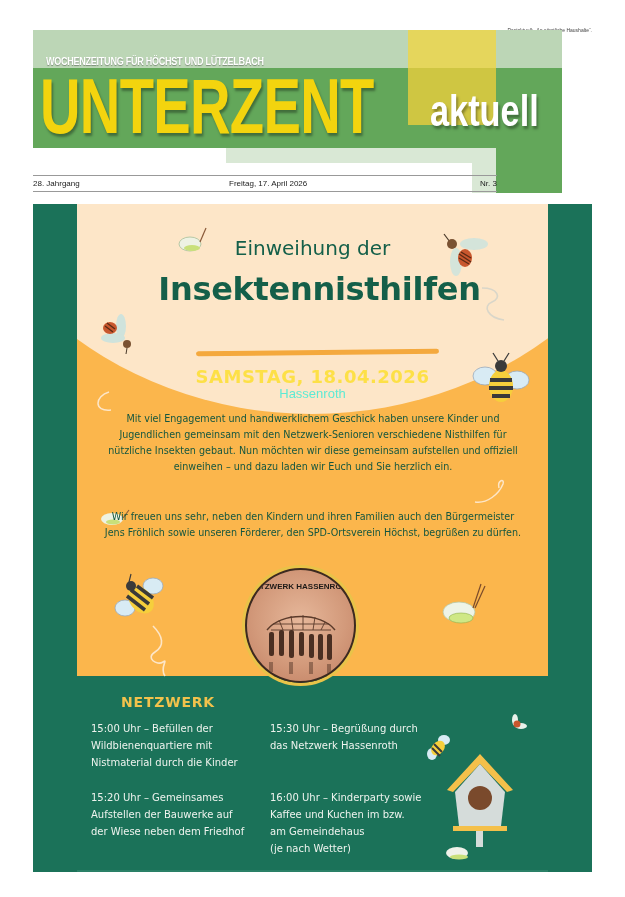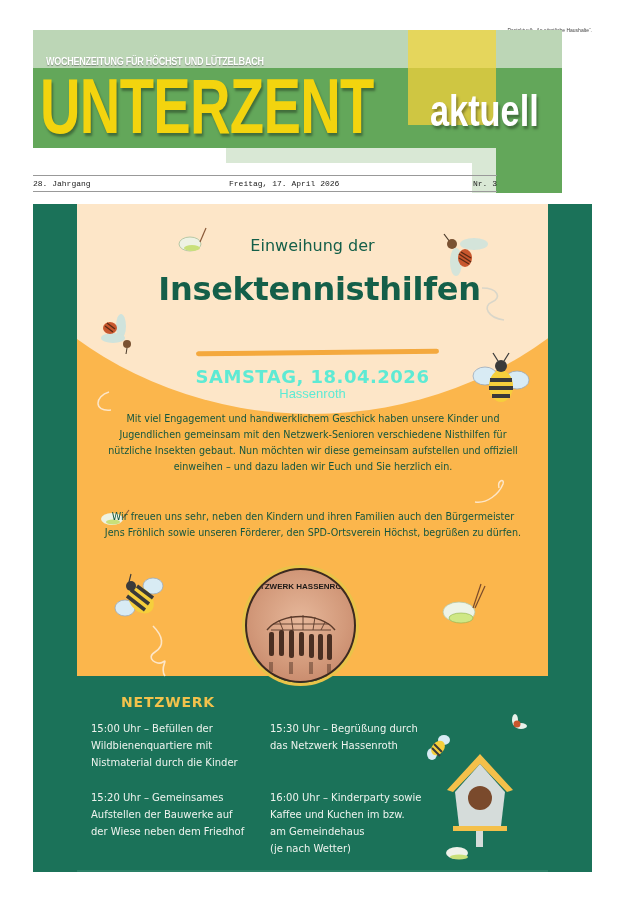--- a/index.html
+++ b/index.html
@@ -14,38 +14,38 @@
   .mh-green-band { position:absolute; left:33px; top:68px; width:529px; height:80px; background:#63a75a; }
   .mh-yellow-block { position:absolute; left:408px; top:68px; width:88px; height:57px; background:#cfc642; }
   .mh-green-right { position:absolute; left:496px; top:68px; width:66px; height:125px; background:#63a75a; }
   .mh-lightgreen-bottom { position:absolute; left:226px; top:148px; width:270px; height:15px; background:#d9e8d5; }
   .mh-pale-right { position:absolute; left:472px; top:148px; width:24px; height:45px; background:#d9e8d5; }
 
   .mh-tagline { position:absolute; left:46px; top:55px; font-family:"Liberation Sans", sans-serif; font-weight:bold; font-size:10.5px; color:#ffffff; letter-spacing:-0.3px; transform:scaleX(0.86); transform-origin:left; text-shadow:0 1px 1px rgba(0,0,0,0.35); white-space:nowrap; }
   .mh-title { position:absolute; left:40px; top:66px; font-family:"Liberation Sans", sans-serif; font-weight:bold; font-size:78px; line-height:80px; color:#f3d40e; letter-spacing:-1px; transform:scaleX(0.72); transform-origin:left top; text-shadow:2px 3px 3px rgba(0,0,0,0.35); white-space:nowrap; }
   .mh-sub { position:absolute; left:430px; top:87px; font-family:"Liberation Sans", sans-serif; font-weight:bold; font-size:44px; line-height:48px; color:#ffffff; transform:scaleX(0.78); transform-origin:left top; text-shadow:2px 3px 3px rgba(0,0,0,0.35); white-space:nowrap; }
 
-  .issue-bar { position:absolute; left:33px; top:175px; width:464px; height:17px; border-top:1px solid #999; border-bottom:1px solid #999; font-family:Liberation Mono, monospace; font-size:8px; color:#222; }
+  .issue-bar { position:absolute; left:33px; top:175px; width:464px; height:17px; border-top:1px solid #999; border-bottom:1px solid #999; font-family:Liberation Sans, sans-serif; font-size:8px; color:#222; }
   .issue-bar span { position:absolute; top:3px; }
   .ib-left { left:0; }
   .ib-center { left:196px; }
   .ib-right { right:0; }
 
   
   .poster { position:absolute; left:33px; top:204px; width:559px; height:668px; background:#1b7259; overflow:hidden; }
   .poster-inner { position:absolute; left:44px; top:0; width:471px; height:472px; background:#fbb64c; overflow:hidden; }
   .cream-arc { position:absolute; left:-140px; top:-470px; width:750px; height:680px; border-radius:50%; background:#fde6c8; }
   .poster-green-bottom { position:absolute; left:0; top:472px; width:559px; height:196px; background:#1b7259; }
   .poster-bottom-line { position:absolute; left:44px; top:666px; width:471px; height:2px; background:#2a8067; }
 
-  .p-headline-1 { position:absolute; left:0; width:559px; top:32px; text-align:center; font-family:"DejaVu Sans", sans-serif; font-size:16px; color:#145f49; }
+  .p-headline-1 { position:absolute; left:0; width:559px; top:32px; text-align:center; font-family:"DejaVu Sans", sans-serif; font-size:20px; color:#145f49; }
   .p-headline-2 { position:absolute; left:7px; width:559px; top:66px; text-align:center; font-family:"DejaVu Sans", sans-serif; font-weight:bold; font-size:32px; color:#145f49; letter-spacing:-0.3px; }
   .p-headline-3 { position:absolute; left:0; width:559px; top:109px; text-align:center; font-family:"DejaVu Sans", sans-serif; font-size:22px; color:#145f49; }
   .p-underline { position:absolute; left:163px; top:146px; width:243px; height:5px; background:#f4a93e; border-radius:3px; transform:rotate(-0.6deg); }
-  .p-date { position:absolute; left:0; width:559px; top:162px; text-align:center; font-family:"DejaVu Sans", sans-serif; font-weight:bold; font-size:18px; color:#5eead4; letter-spacing:0.5px; }
+  .p-date { position:absolute; left:0; width:559px; top:162px; text-align:center; font-family:"DejaVu Sans", sans-serif; font-weight:bold; font-size:18px; color:#fde047; letter-spacing:0.5px; }
   .p-place { position:absolute; left:0; width:559px; top:182px; text-align:center; font-family:"Liberation Sans", sans-serif; font-size:13px; color:#5eead4; }
 
   .p-body { position:absolute; left:70px; width:420px; text-align:center; font-family:"DejaVu Sans", sans-serif; font-size:9.6px; line-height:16px; color:#14563f; }
   .p-body-1 { top:207px; }
   .p-body-2 { top:305px; }
 
   .logo-circle { position:absolute; left:212px; top:364px; width:111px; height:115px; border-radius:50%; background:radial-gradient(circle at 50% 45%, #e6b79a 0%, #d39a7b 55%, #c07e61 100%); border:2px solid #3b2a20; box-shadow:0 0 0 3px #e8c349; overflow:hidden; }
   .logo-text { position:absolute; left:0; width:100%; text-align:center; font-family:"Liberation Sans", sans-serif; font-weight:bold; font-size:8px; color:#1e1a17; line-height:10px; top:12px; }
   .logo-art { position:absolute; left:14px; top:38px; width:80px; height:70px; }
 

